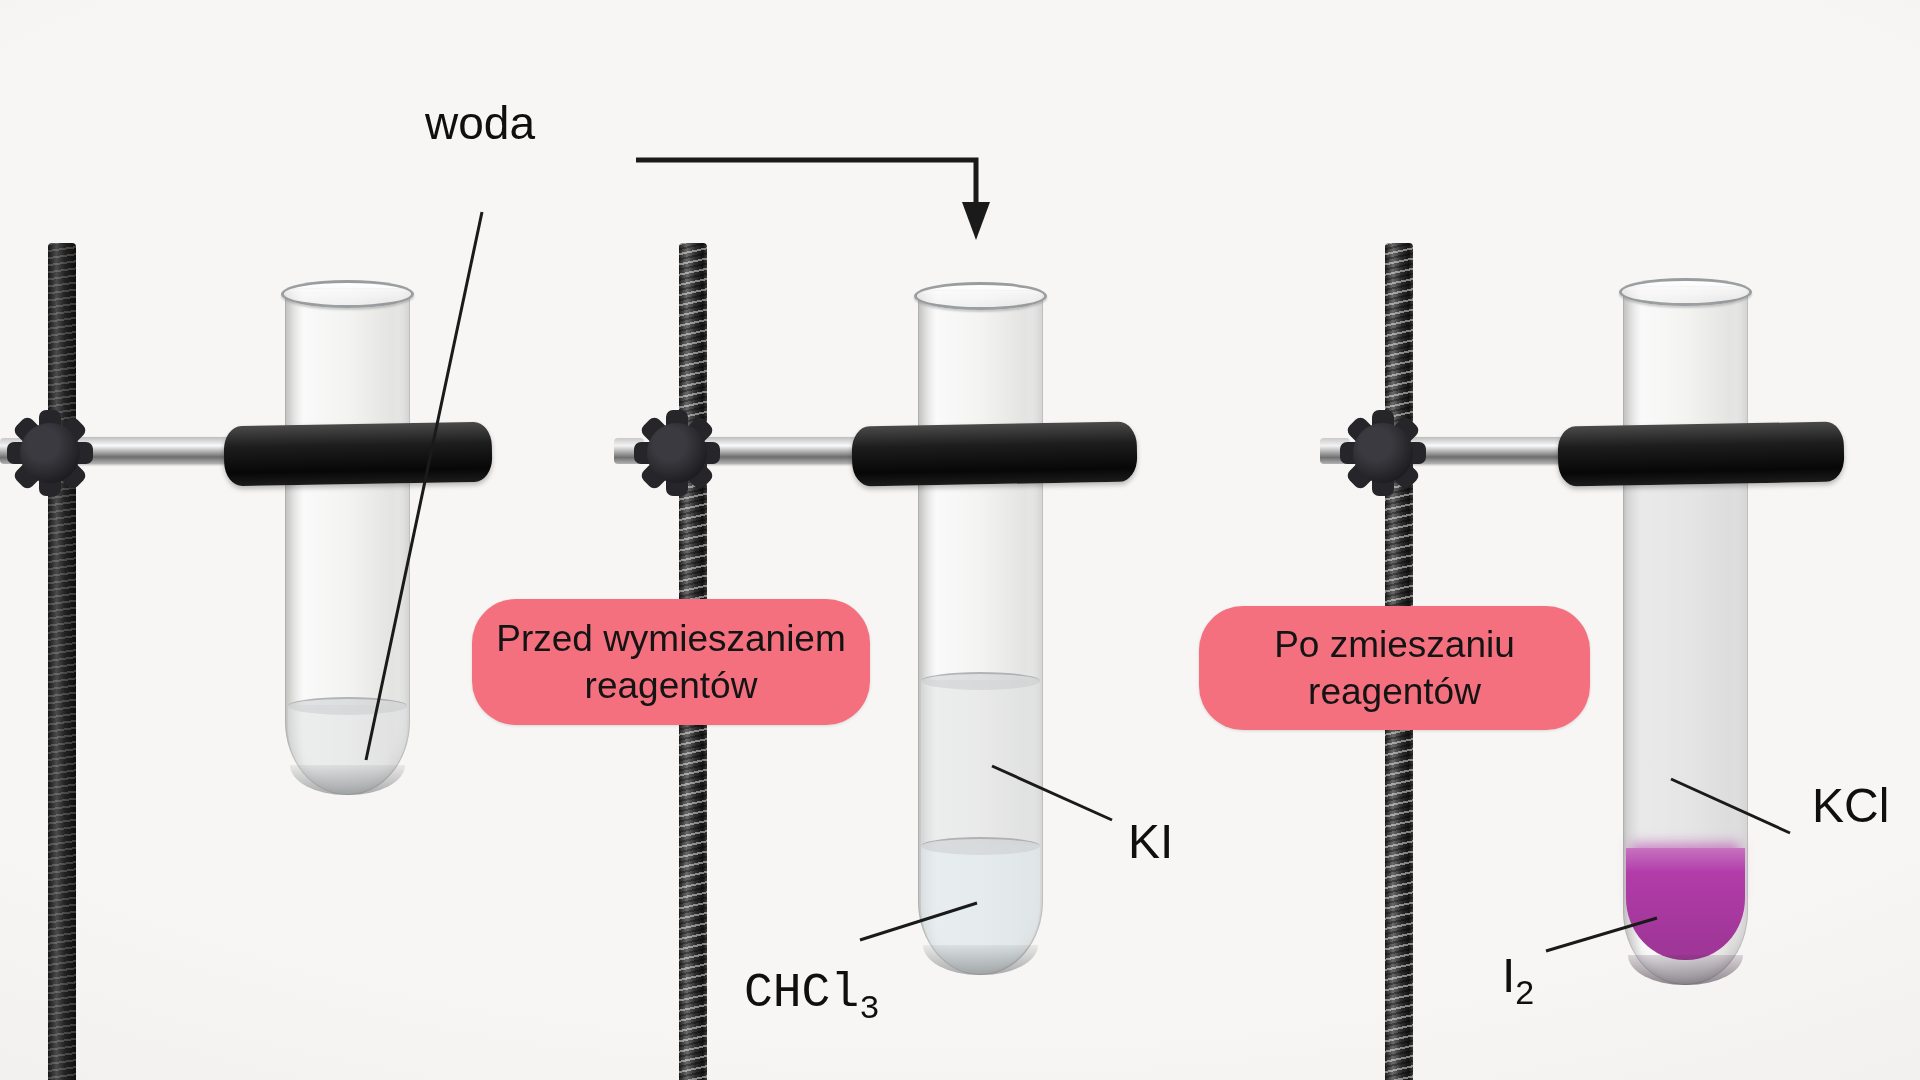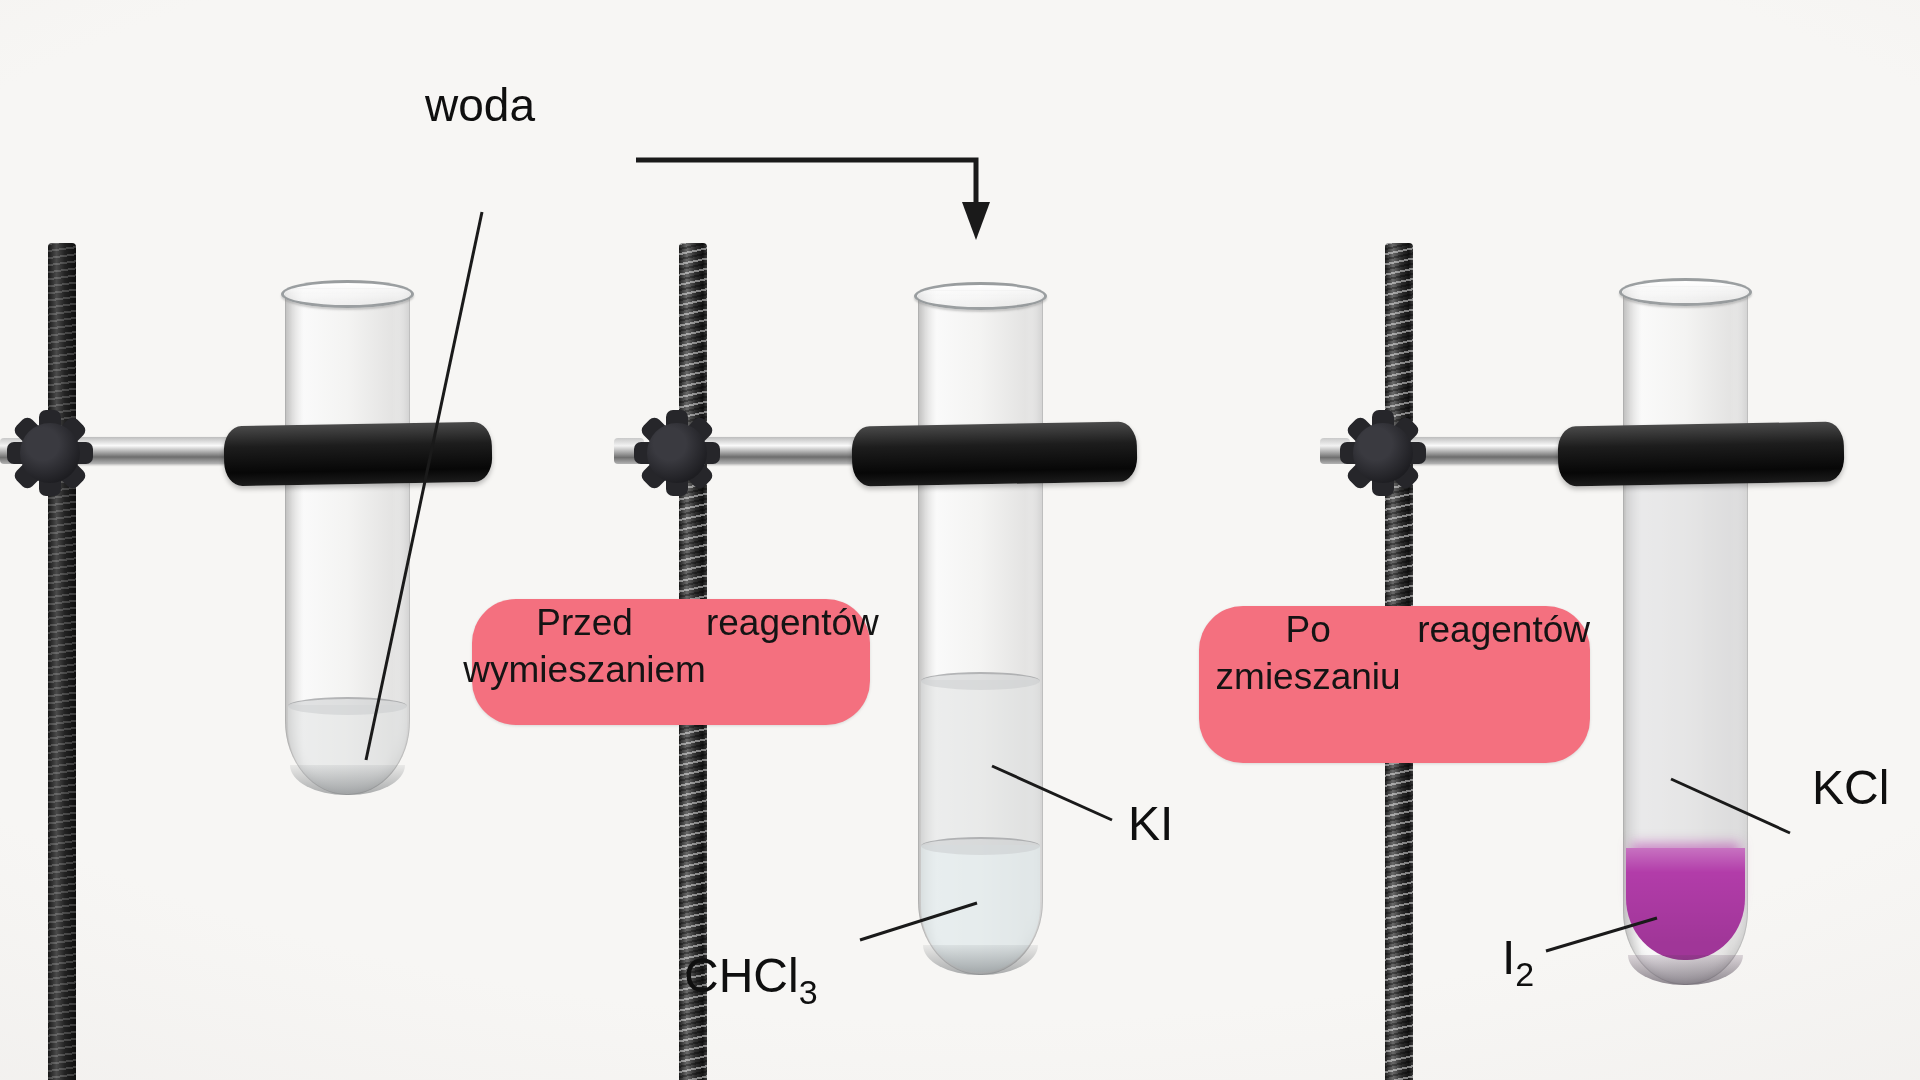--- a/index.html
+++ b/index.html
@@ -89,27 +89,27 @@
   .tube-bottom{
     position:absolute;left:5px;right:5px;bottom:0;height:30px;z-index:5;
     border-radius:0 0 56px 56px / 0 0 30px 30px;
     background:linear-gradient(180deg, rgba(130,135,138,.12), rgba(75,80,84,.45));
   }
   .tube-bottom.under-purple{background:linear-gradient(180deg, rgba(90,60,90,.18), rgba(55,45,60,.55));}
 
   
   .badge{
     position:absolute;z-index:8;border-radius:44px;
-    display:flex;flex-direction:row;justify-content:center;text-align:center;
+    display:flex;flex-direction:column;justify-content:center;text-align:center;
     font-size:37px;line-height:47px;color:#141414;
     box-shadow:0 1px 3px rgba(0,0,0,.12);
   }
 
   
-  .label{position:absolute;z-index:9;font-size:48px;color:#0f0f0f;white-space:nowrap;}
+  .label{position:absolute;z-index:9;font-size:48px;color:#0f0f0f;white-space:nowrap;margin-top:18px;}
   .label sub{font-size:34px;line-height:0;vertical-align:-12px;}
   .label-2line{text-align:center;font-size:46px;line-height:59px;width:380px;white-space:normal;}
 
   
   .overlay{position:absolute;inset:0;z-index:10;pointer-events:none;}
 </style>
 </head>
 <body>
 
 <div class="scene">
@@ -175,34 +175,34 @@
     </div>
     <div class="layer purple" style="top: 562px; height: 112px; background-color: rgb(178, 60, 169);"></div>
     <div class="tube-bottom under-purple"></div>
   </div>
   <div class="grip" style="left:1558px;width:286px;"></div>
 
   <div class="badge" style="left: 472px; top: 599px; width: 398px; height: 126px; background-color: rgb(244, 112, 127);">
     <span>Przed wymieszaniem</span>
     <span>reagentów</span>
   </div>
-  <div class="badge" style="left: 1199px; top: 606px; width: 391px; height: 157px; background-color: rgb(244, 112, 127);">
+  <div class="badge" style="left: 1199px; top: 606px; width: 391px; height: 124px; background-color: rgb(244, 112, 127);">
     <span>Po zmieszaniu</span>
     <span>reagentów</span>
   </div>
 
   <div class="label label-2line" style="left:290px;top:76px;">
     <div>woda</div>
   </div>
 
   <div class="label" style="left:1128px;top:796px;">
     <span>KI</span>
   </div>
 
-  <div class="label" style="left:684px;top:948px;">
+  <div class="label" style="left:744px;top:948px;font-family:Liberation Mono, monospace;">
     <span>CHCl</span><sub>3</sub>
   </div>
 
   <div class="label" style="left:1812px;top:760px;">
     <span>KCl</span>
   </div>
 
   <div class="label" style="left:1502px;top:930px;">
     <span>I</span><sub>2</sub>
   </div>

